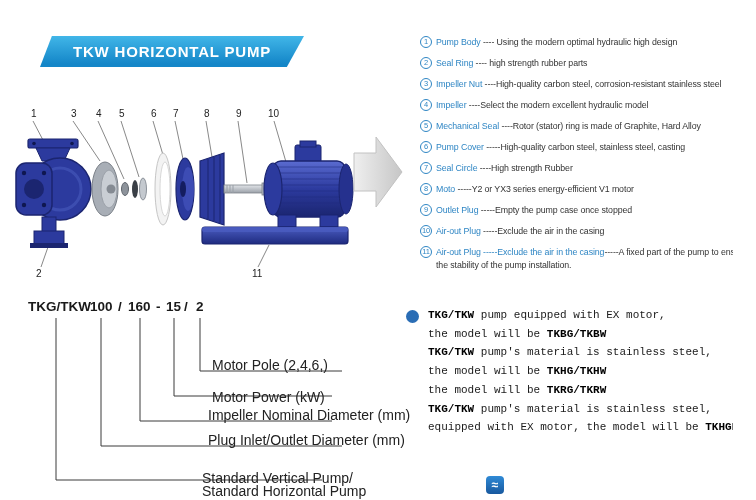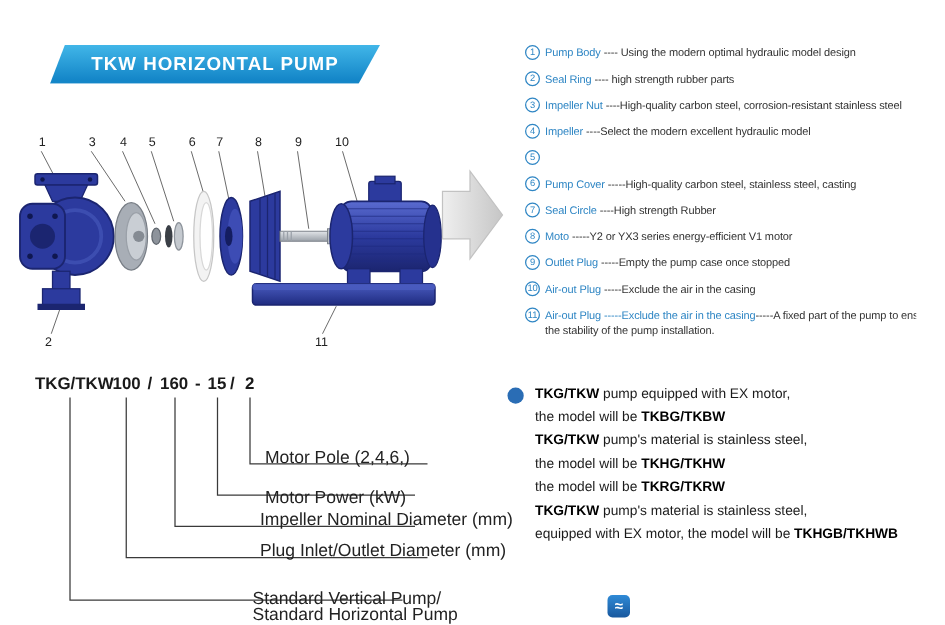--- a/index.html
+++ b/index.html
@@ -37,21 +37,21 @@
   .callout-label{position:absolute;font-size:14px;color:#222;line-height:12.5px;}
   .cl0{left:212px;top:359px}.cl1{left:212px;top:391px}.cl2{left:208px;top:409px}
   .cl3{left:208px;top:434px}.cl4{left:202px;top:472px}
   .cl4 span{display:block;}
 
   
   .notes{position:absolute;left:400px;top:306px;width:354px;font-size:11px;color:#1a1a1a;}
   .note-bullet{position:absolute;left:6px;top:4px;width:13px;height:13px;border-radius:50%;
                background:#2a6db5;}
   .notes-text{margin-left:28px;}
-  .note-line{line-height:18.7px;white-space:nowrap;}
+  .note-line{line-height:18.7px;white-space:nowrap;font-family:Liberation Mono, monospace;}
   .note-line b{font-weight:bold;color:#000;}
 
   
   .footer-icon{position:absolute;left:486px;top:476px;width:18px;height:18px;border-radius:4px;
                background:linear-gradient(180deg,#2f8ad6,#18589e);color:#fff;display:flex;
                align-items:center;justify-content:center;font-size:12px;font-weight:bold;}
 </style>
 </head>
 <body>
 
@@ -191,36 +191,37 @@
       <rect x="190" y="132" width="146" height="17" rx="3" fill="url(#gBase)" stroke="#1b2570" stroke-width="1.2"></rect>
       <rect x="190" y="132" width="146" height="5" rx="2" fill="#4a5cc0" opacity="0.85"></rect>
     </g>
 
     <polygon points="342,58 364,58 364,42 390,77 364,112 364,96 342,96" fill="url(#gArrow)" stroke="#c2c2c2" stroke-width="1"></polygon>
   </svg>
 
   <div class="parts-list">
     <div class="part-item">
       <span class="pnum">1</span>
-      <span><span class="pname">Pump Body</span><span class="pblue"></span><span class="pdesc"> ---- Using the modern optimal hydraulic model design</span></span>
+      <span><span class="pname">Pump Body</span><span class="pblue"></span><span class="pdesc"> ---- Using the modern optimal hydraulic high design</span></span>
     </div>
     <div class="part-item">
       <span class="pnum">2</span>
       <span><span class="pname">Seal Ring</span><span class="pblue"></span><span class="pdesc"> ---- high strength rubber parts</span></span>
     </div>
     <div class="part-item">
       <span class="pnum">3</span>
       <span><span class="pname">Impeller Nut</span><span class="pblue"></span><span class="pdesc"> ----High-quality carbon steel, corrosion-resistant stainless steel</span></span>
     </div>
     <div class="part-item">
       <span class="pnum">4</span>
       <span><span class="pname">Impeller</span><span class="pblue"></span><span class="pdesc"> ----Select the modern excellent hydraulic model</span></span>
     </div>
     <div class="part-item">
       <span class="pnum">5</span>
+      <span><span class="pname">Mechanical Seal</span><span class="pblue"></span><span class="pdesc"> ----Rotor (stator) ring is made of Graphite, Hard Alloy</span></span>
     </div>
     <div class="part-item">
       <span class="pnum">6</span>
       <span><span class="pname">Pump Cover</span><span class="pblue"></span><span class="pdesc"> -----High-quality carbon steel, stainless steel, casting</span></span>
     </div>
     <div class="part-item">
       <span class="pnum">7</span>
       <span><span class="pname">Seal Circle</span><span class="pblue"></span><span class="pdesc"> ----High strength Rubber</span></span>
     </div>
     <div class="part-item">

